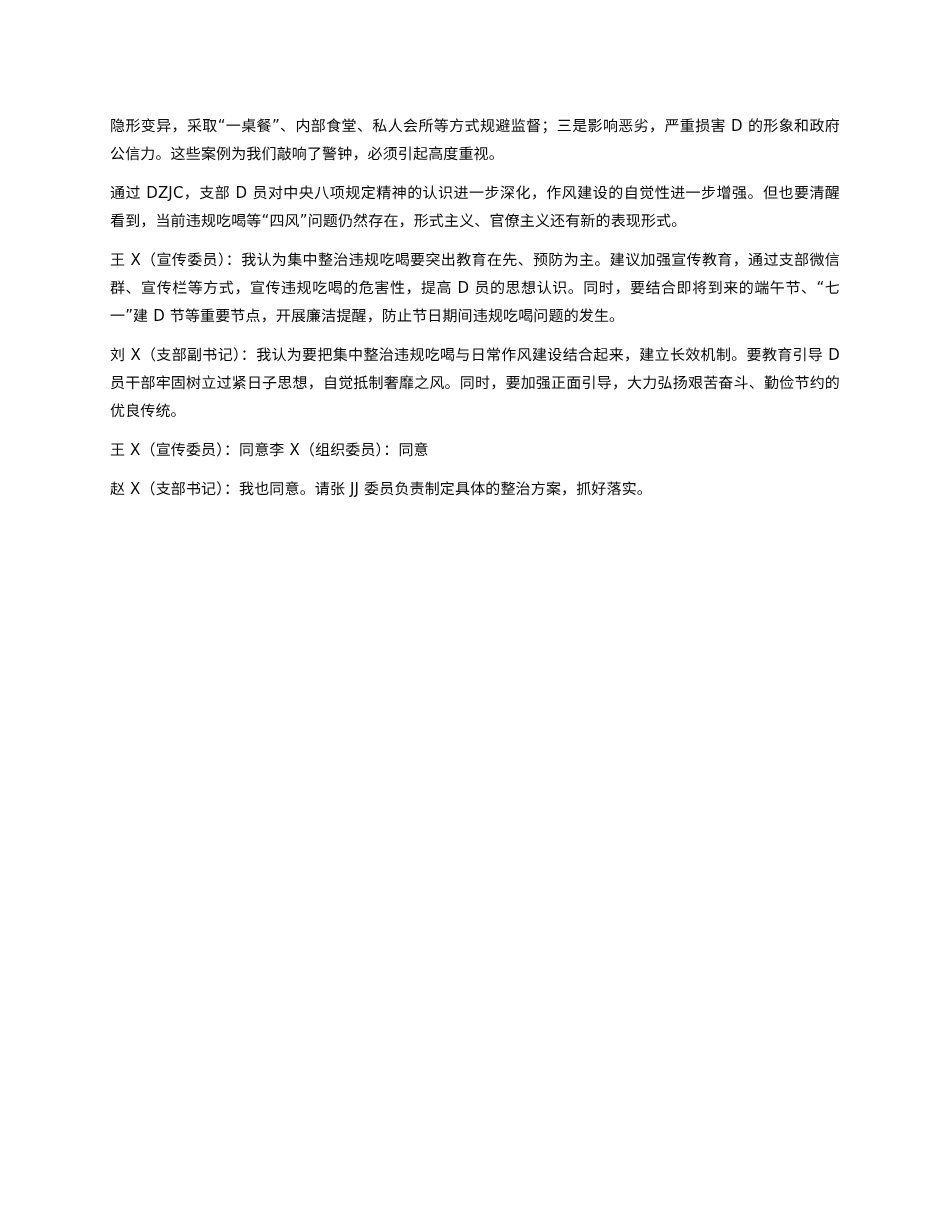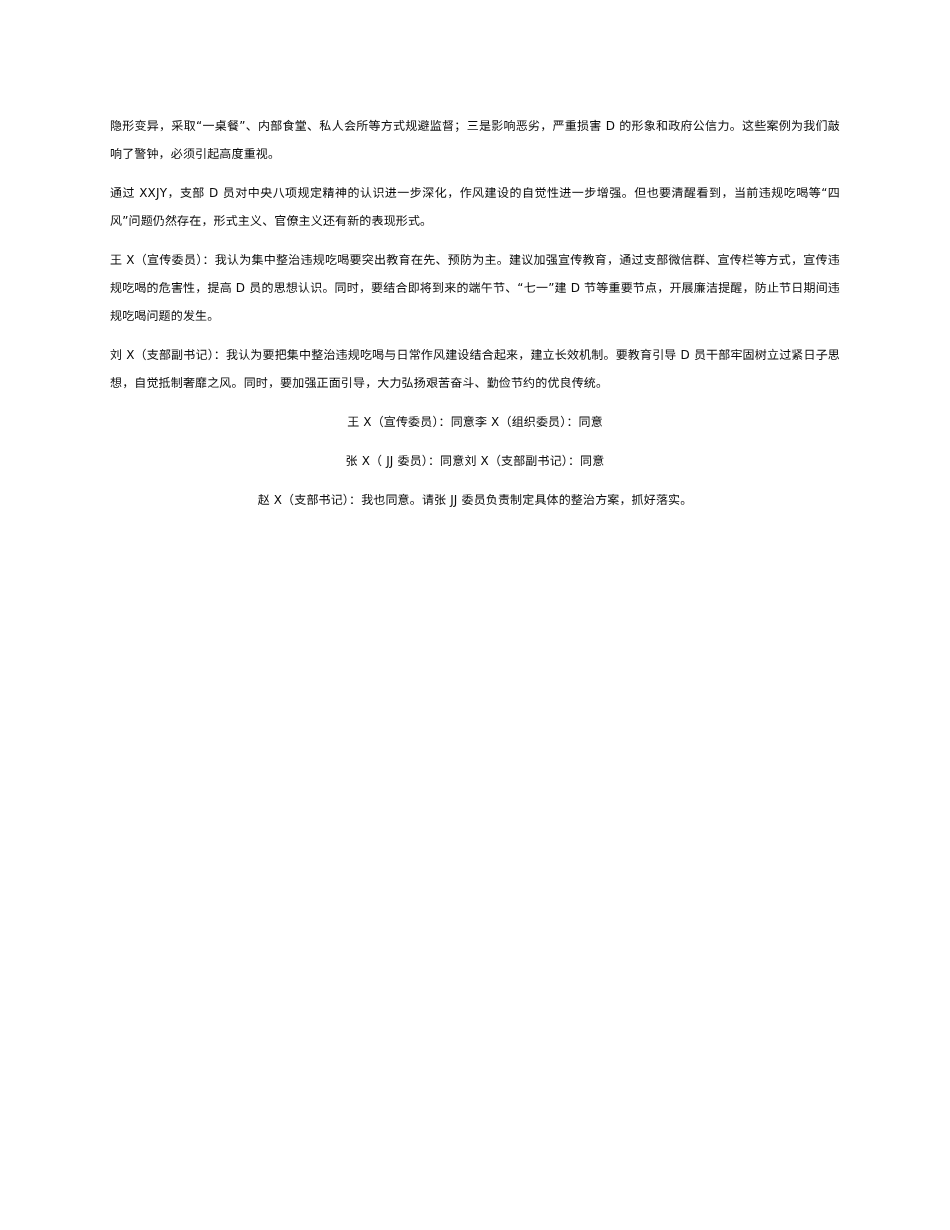--- a/index.html
+++ b/index.html
@@ -27,57 +27,56 @@
 
   #doc-body {
     position: absolute;
     left: 110px;
     top: 112px;
     width: 730px;
   }
 
   .para {
     margin: 0 0 11px 0;
-    font-size: 12px;
+    font-size: 15px;
     line-height: 28px;
     text-align: justify;
     text-justify: inter-ideograph;
     letter-spacing: 0.15px;
     word-break: break-all;
     color: #0a0a0a;
   }
 
   .para:last-child {
     margin-bottom: 0;
   }
 
   
   .para.short {
-    text-align: center;
+    text-align: left;
   }
 </style>
 </head>
 <body>
 
 <div id="page">
   <div id="doc-body">
 
     <p class="para">隐形变异，采取“一桌餐”、内部食堂、私人会所等方式规避监督；三是影响恶劣，严重损害 D 的形象和政府公信力。这些案例为我们敲响了警钟，必须引起高度重视。</p>
 
 
 
-    <p class="para">通过 XXJY，支部 D 员对中央八项规定精神的认识进一步深化，作风建设的自觉性进一步增强。但也要清醒看到，当前违规吃喝等“四风”问题仍然存在，形式主义、官僚主义还有新的表现形式。</p>
+    <p class="para">通过 DZJC，支部 D 员对中央八项规定精神的认识进一步深化，作风建设的自觉性进一步增强。但也要清醒看到，当前违规吃喝等“四风”问题仍然存在，形式主义、官僚主义还有新的表现形式。</p>
 
 
     <p class="para">王 X（宣传委员）：我认为集中整治违规吃喝要突出教育在先、预防为主。建议加强宣传教育，通过支部微信群、宣传栏等方式，宣传违规吃喝的危害性，提高 D 员的思想认识。同时，要结合即将到来的端午节、“七一”建 D 节等重要节点，开展廉洁提醒，防止节日期间违规吃喝问题的发生。</p>
 
 
     <p class="para">刘 X（支部副书记）：我认为要把集中整治违规吃喝与日常作风建设结合起来，建立长效机制。要教育引导 D 员干部牢固树立过紧日子思想，自觉抵制奢靡之风。同时，要加强正面引导，大力弘扬艰苦奋斗、勤俭节约的优良传统。</p>
 
 
     <p class="para short">王 X（宣传委员）：同意李 X（组织委员）：同意</p>
 
-    <p class="para short">张 X（ JJ 委员）：同意刘 X（支部副书记）：同意</p>
 
     <p class="para short">赵 X（支部书记）：我也同意。请张 JJ 委员负责制定具体的整治方案，抓好落实。</p>
 
   </div>
 </div>
 
 </body></html>

